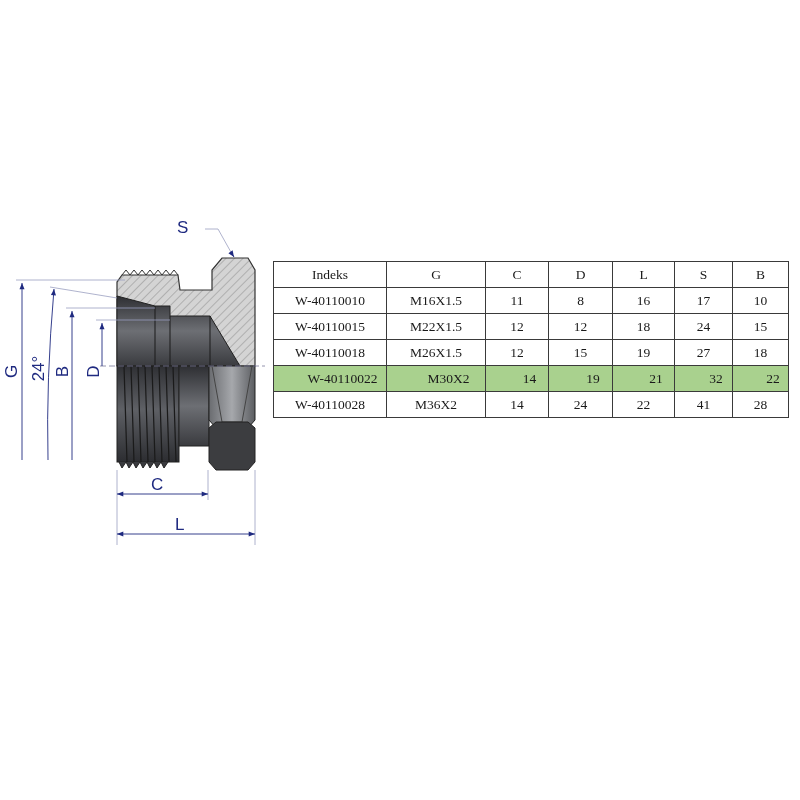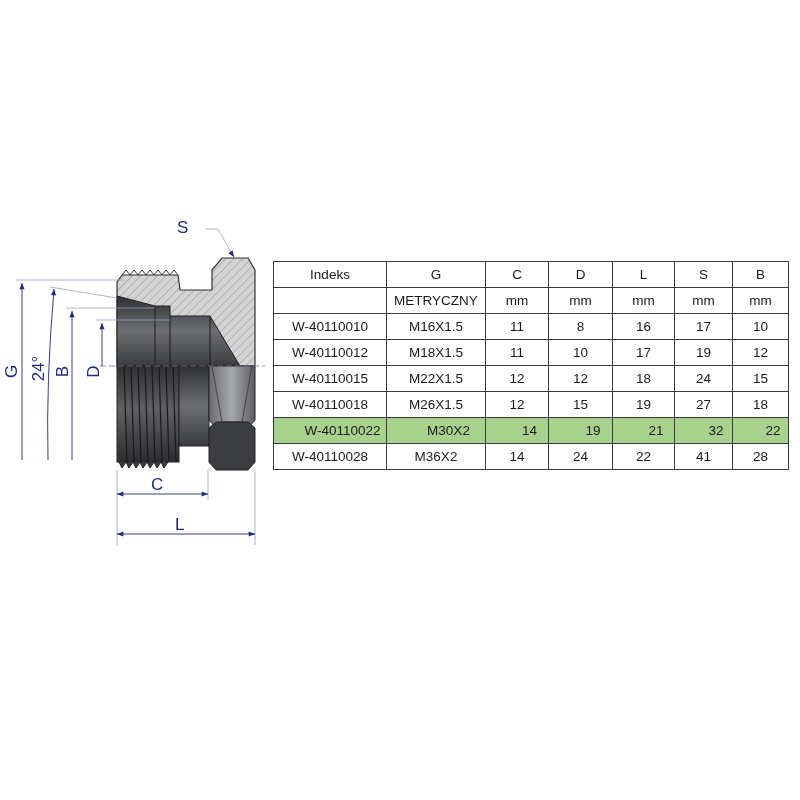--- a/index.html
+++ b/index.html
@@ -1,20 +1,20 @@
 <!DOCTYPE html>
 <html><head>
   <meta charset="utf-8">
   <style>
     html, body { margin: 0; padding: 0; background: #ffffff; }
     body { width: 800px; height: 800px; position: relative; overflow: hidden; font-family: "Liberation Sans", sans-serif; }
     #drawing { position: absolute; left: 0; top: 0; width: 800px; height: 800px; }
     .dim-label { position: absolute; color: #1f2a80; font-family: "Liberation Sans", sans-serif; font-size: 17px; line-height: 1; }
     .rot { transform: rotate(-90deg); transform-origin: center center; }
-    table.spec { position: absolute; left: 273px; top: 261px; border-collapse: collapse; font-family: Liberation Sans, sans-serif; font-size: 13.5px; color: #1a1a1a; }
+    table.spec { position: absolute; left: 273px; top: 261px; border-collapse: collapse; font-family: Liberation Serif, serif; font-size: 13.5px; color: #1a1a1a; }
     table.spec td { border: 1.5px solid #3a3a3a; height: 26px; padding: 0; text-align: center; vertical-align: middle; box-sizing: border-box; }
     table.spec tr.hl td { background: #a9d18e; padding-left: 25px; }
     .c0 { width: 113px; } .c1 { width: 99px; } .c2 { width: 63px; } .c3 { width: 64px; }
     .c4 { width: 62px; } .c5 { width: 58px; } .c6 { width: 56px; }
   </style>
 </head>
 <body>
 
 <svg id="drawing" viewBox="0 0 800 800" xmlns="http://www.w3.org/2000/svg">
   <defs>
@@ -106,48 +106,30 @@
   <tbody>
       <tr>
     <td class="c0">Indeks</td>
     <td class="c1">G</td>
     <td class="c2">C</td>
     <td class="c3">D</td>
     <td class="c4">L</td>
     <td class="c5">S</td>
     <td class="c6">B</td>
   </tr>
-  <tr>
-    <td></td>
-    <td>METRYCZNY</td>
-    <td>mm</td>
-    <td>mm</td>
-    <td>mm</td>
-    <td>mm</td>
-    <td>mm</td>
-  </tr>
   </tbody>
     <tbody id="rows">
       <tr>
         <td>W-40110010</td>
         <td>M16X1.5</td>
         <td>11</td>
         <td>8</td>
         <td>16</td>
         <td>17</td>
         <td>10</td>
-      </tr>
-      <tr>
-        <td>W-40110012</td>
-        <td>M18X1.5</td>
-        <td>11</td>
-        <td>10</td>
-        <td>17</td>
-        <td>19</td>
-        <td>12</td>
       </tr>
       <tr>
         <td>W-40110015</td>
         <td>M22X1.5</td>
         <td>12</td>
         <td>12</td>
         <td>18</td>
         <td>24</td>
         <td>15</td>
       </tr>

